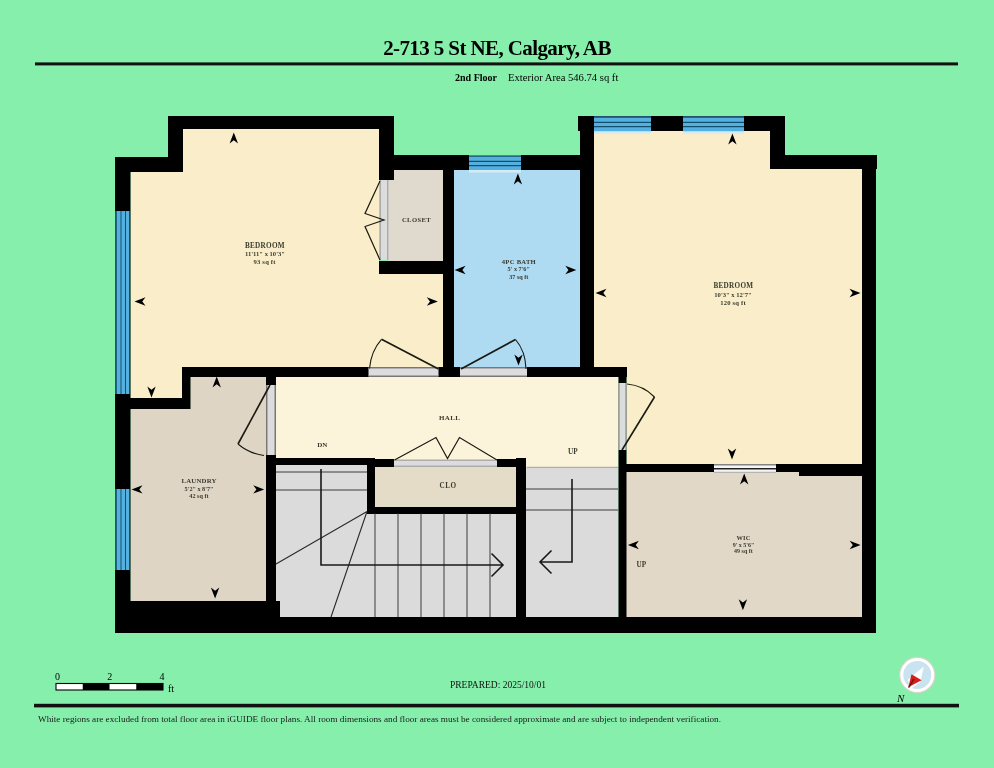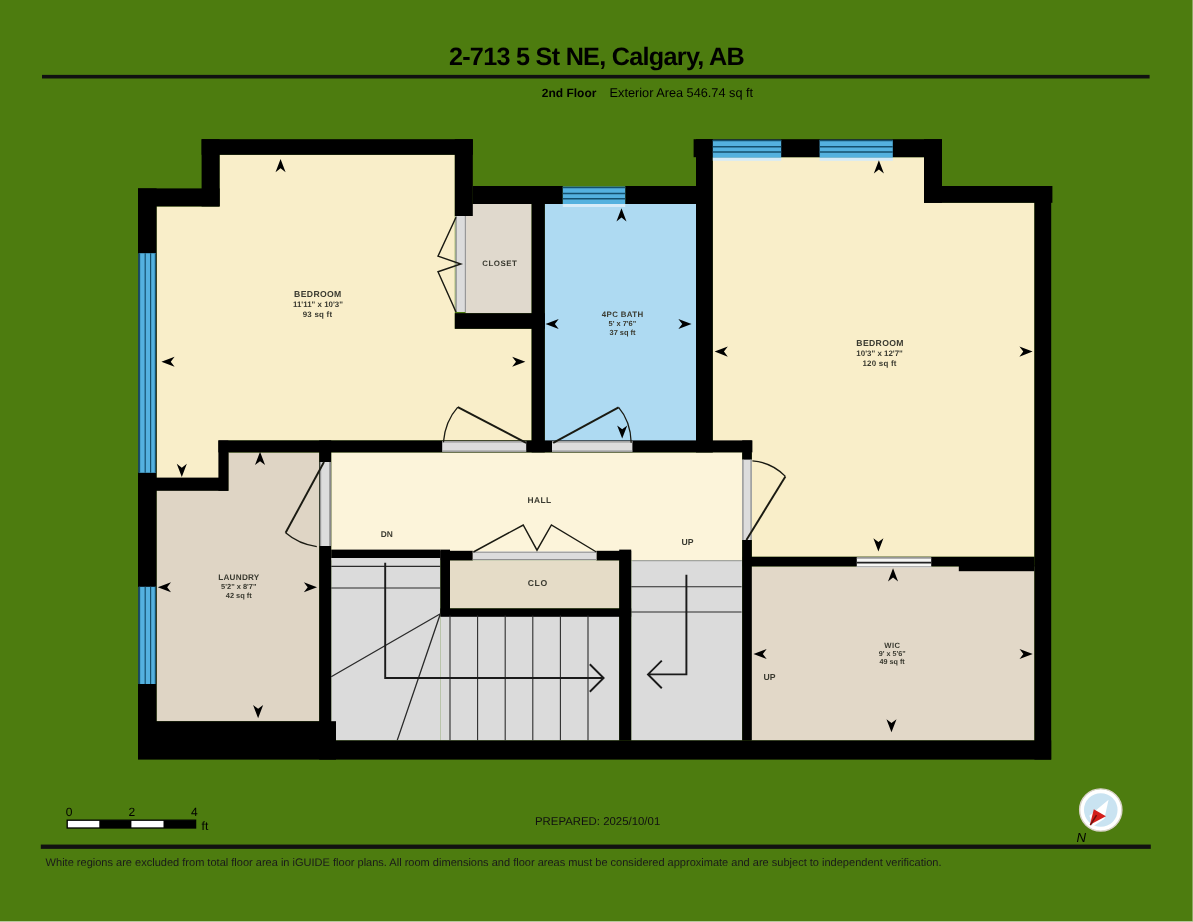--- a/index.html
+++ b/index.html
@@ -1,17 +1,17 @@
 <!DOCTYPE html>
 <html><head>
 <meta charset="utf-8">
 <style>
 html,body{margin:0;padding:0;background:#ffffff;}
-#page{position:relative;width:994px;height:768px;background:#4d7c0f;overflow:hidden;
-font-family:Liberation Sans, sans-serif;-webkit-font-smoothing:antialiased;}
+#page{position:relative;width:994px;height:768px;background:#86efac;overflow:hidden;
+font-family:Liberation Serif, serif;-webkit-font-smoothing:antialiased;}
 svg{position:absolute;left:0;top:0;}
 </style>
 </head>
 <body>
 <div id="page">
 <svg width="994" height="768" viewBox="0 0 994 768">
 
   <text x="497" y="54.5" text-anchor="middle" font-size="21" font-weight="bold" letter-spacing="-0.6" fill="#000">2-713 5 St NE, Calgary, AB</text>
 
   <rect x="35" y="62.4" width="923" height="3" fill="#111"></rect>

